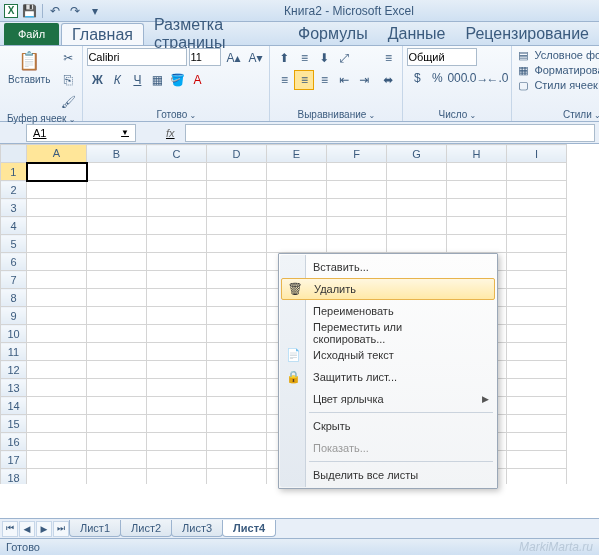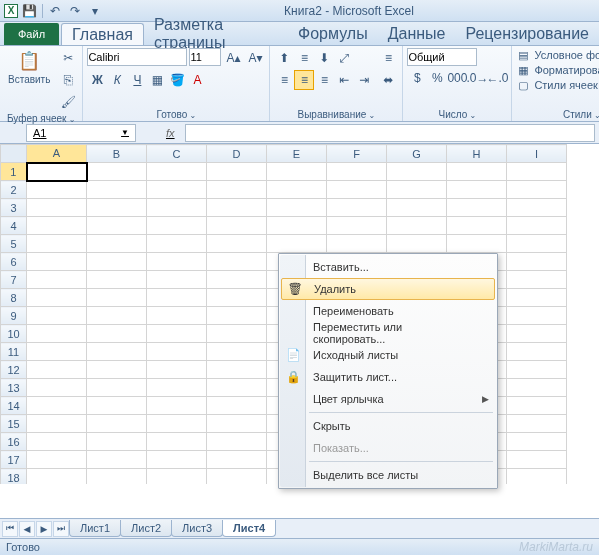--- a/index.html
+++ b/index.html
@@ -463,21 +463,21 @@
       <span>Удалить</span>
     </div>
   <div class="menuitem">
       <span>Переименовать</span>
     </div>
   <div class="menuitem">
       <span>Переместить или скопировать...</span>
     </div>
   <div class="menuitem">
       <span class="ico">📄</span>
-      <span>Исходный листы</span>
+      <span>Исходный текст</span>
     </div>
   <div class="menuitem">
       <span class="ico">🔒</span>
       <span>Защитить лист...</span>
     </div>
   <div class="menuitem">
       <span>Цвет ярлычка</span>
       <span class="arrow">▶</span>
     </div>
   <div class="menusep"></div>

